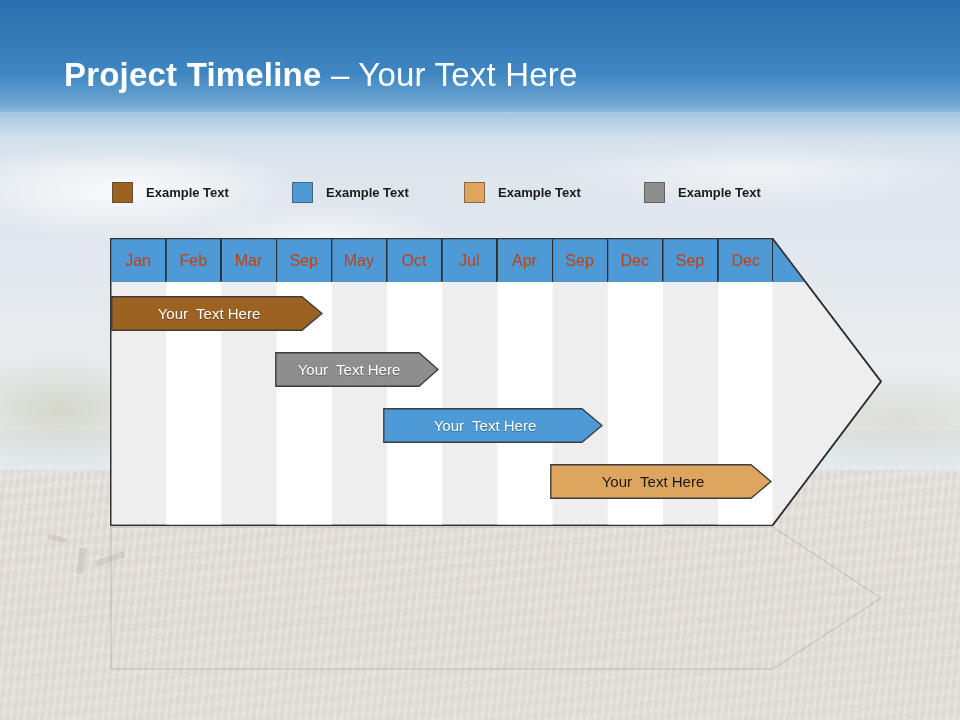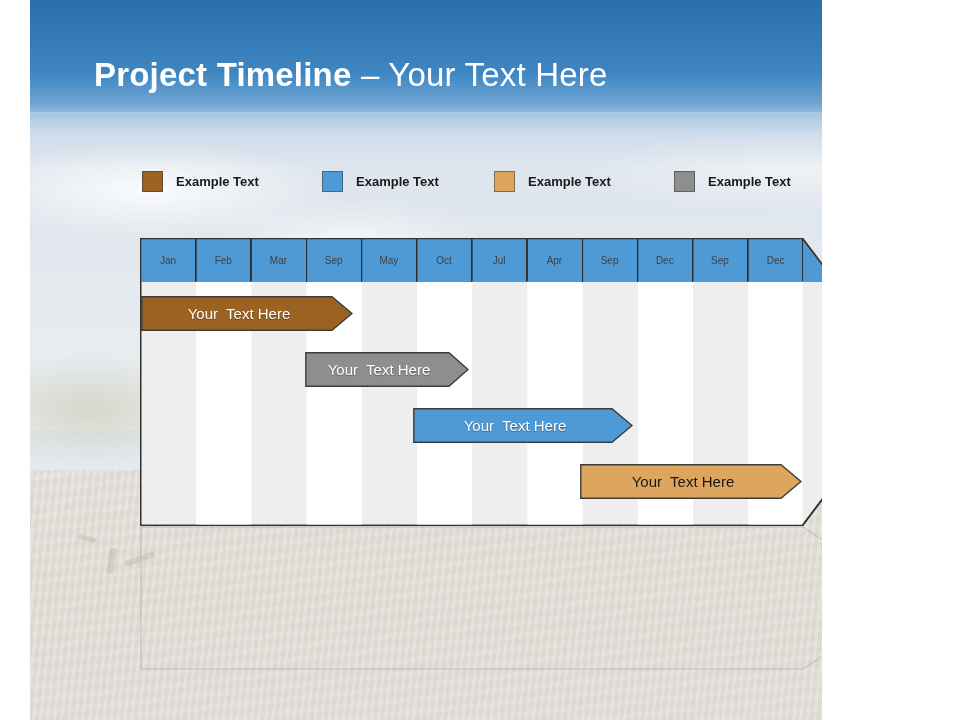--- a/index.html
+++ b/index.html
@@ -8,25 +8,24 @@
   }
   body {
     width: 960px;
     height: 720px;
     overflow: hidden;
     font-family: "Liberation Sans", sans-serif;
   }
 
   #slide {
     position: relative;
-    width: 792px;
+    width: 960px;
     height: 720px;
     overflow: hidden;
     background: #cfd9e2;
-    margin-left: 30px;
   }
 
   
   .photo {
     position: absolute;
     left: 0; top: 0;
     width: 960px; height: 720px;
   }
   .photo-sky {
     position: absolute; left: 0; top: 0; width: 960px; height: 430px;
@@ -94,21 +93,21 @@
     font-size: 33px;
     letter-spacing: .2px;
     white-space: nowrap;
   }
   .title .strong { font-weight: bold; }
   .title .light  { font-weight: normal; }
 
   
   .legend {
     position: absolute;
-    left: 112px; top: 169px;
+    left: 112px; top: 180px;
     width: 700px; height: 24px;
   }
   .legend-item {
     position: absolute;
     top: 0;
     height: 24px;
     display: flex;
     align-items: center;
   }
   .legend-swatch {
@@ -141,22 +140,22 @@
     left: 1px; top: 1px;
     height: 43px;
     display: flex;
   }
   .month {
     width: 55.2px;
     height: 43px;
     display: flex;
     align-items: center;
     justify-content: center;
-    color: #404040;
-    font-size: 10px;
+    color: #c2410c;
+    font-size: 16px;
     box-sizing: border-box;
     border-right: 1px solid #2d2d2d;
   }
   .month:last-child { border-right: none; }
 
   .bars { position: absolute; left: 0; top: 44px; width: 772px; height: 243px; }
 
   .bar {
     position: absolute;
     height: 35px;

